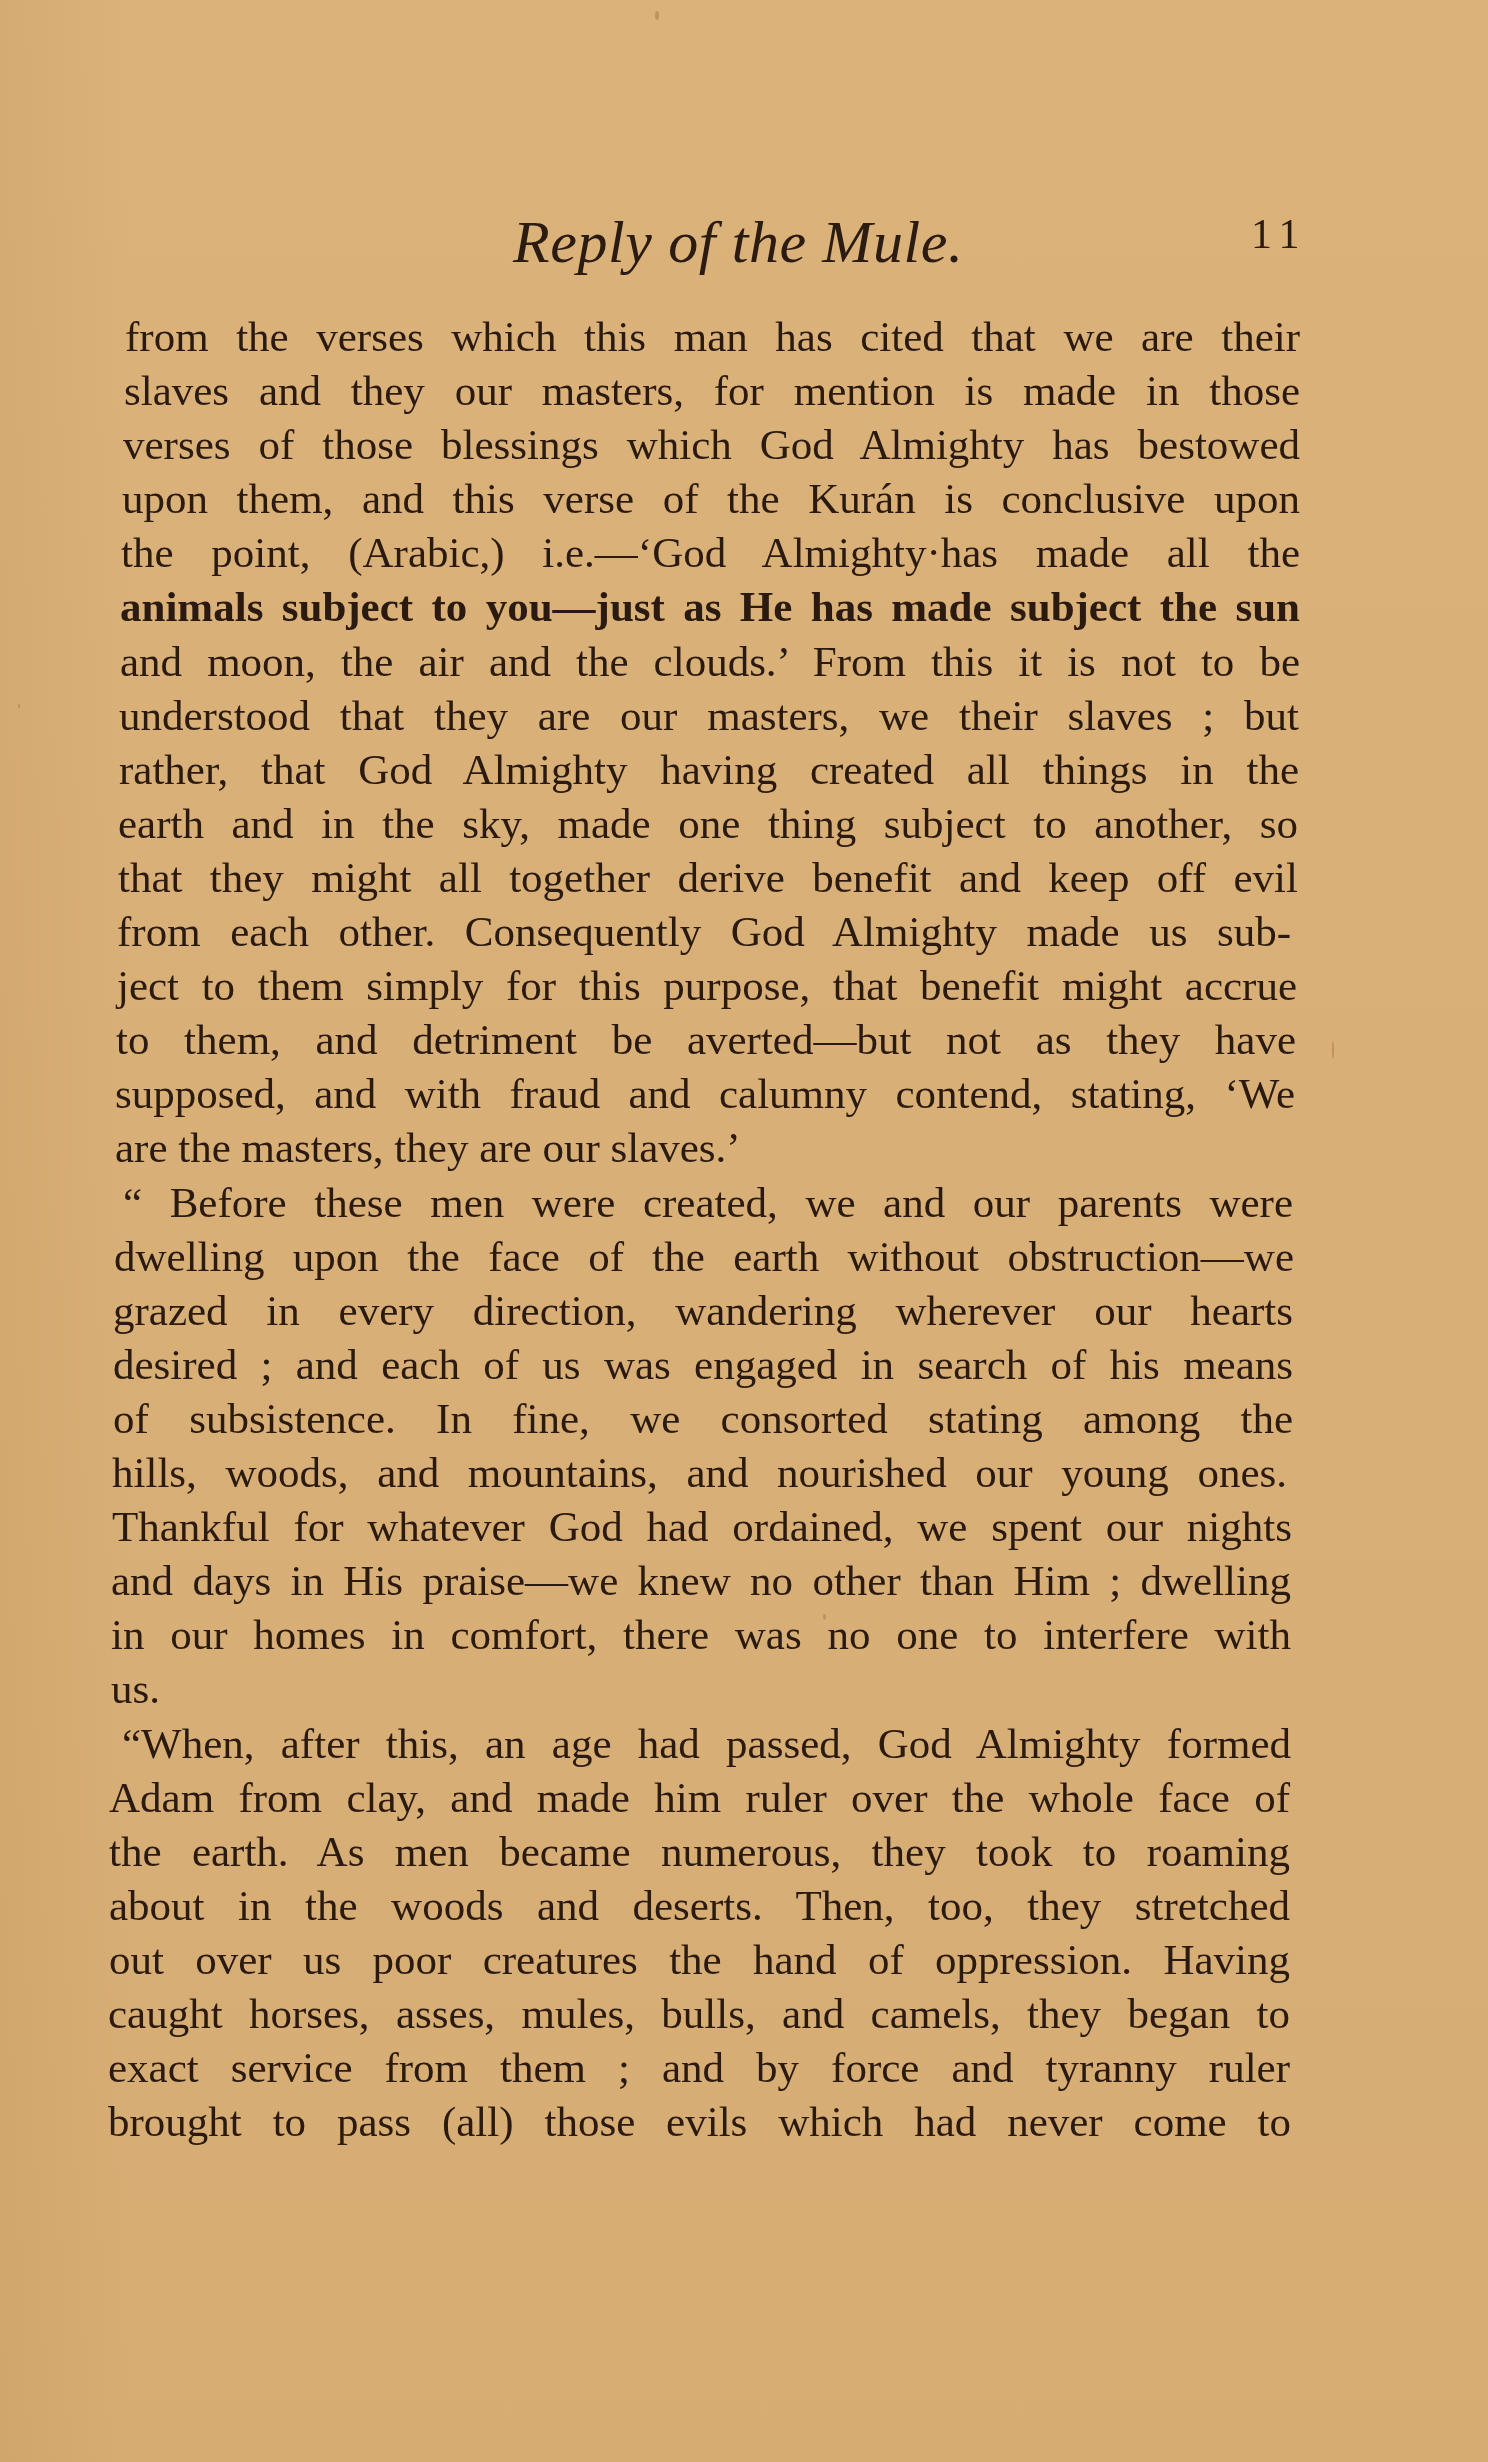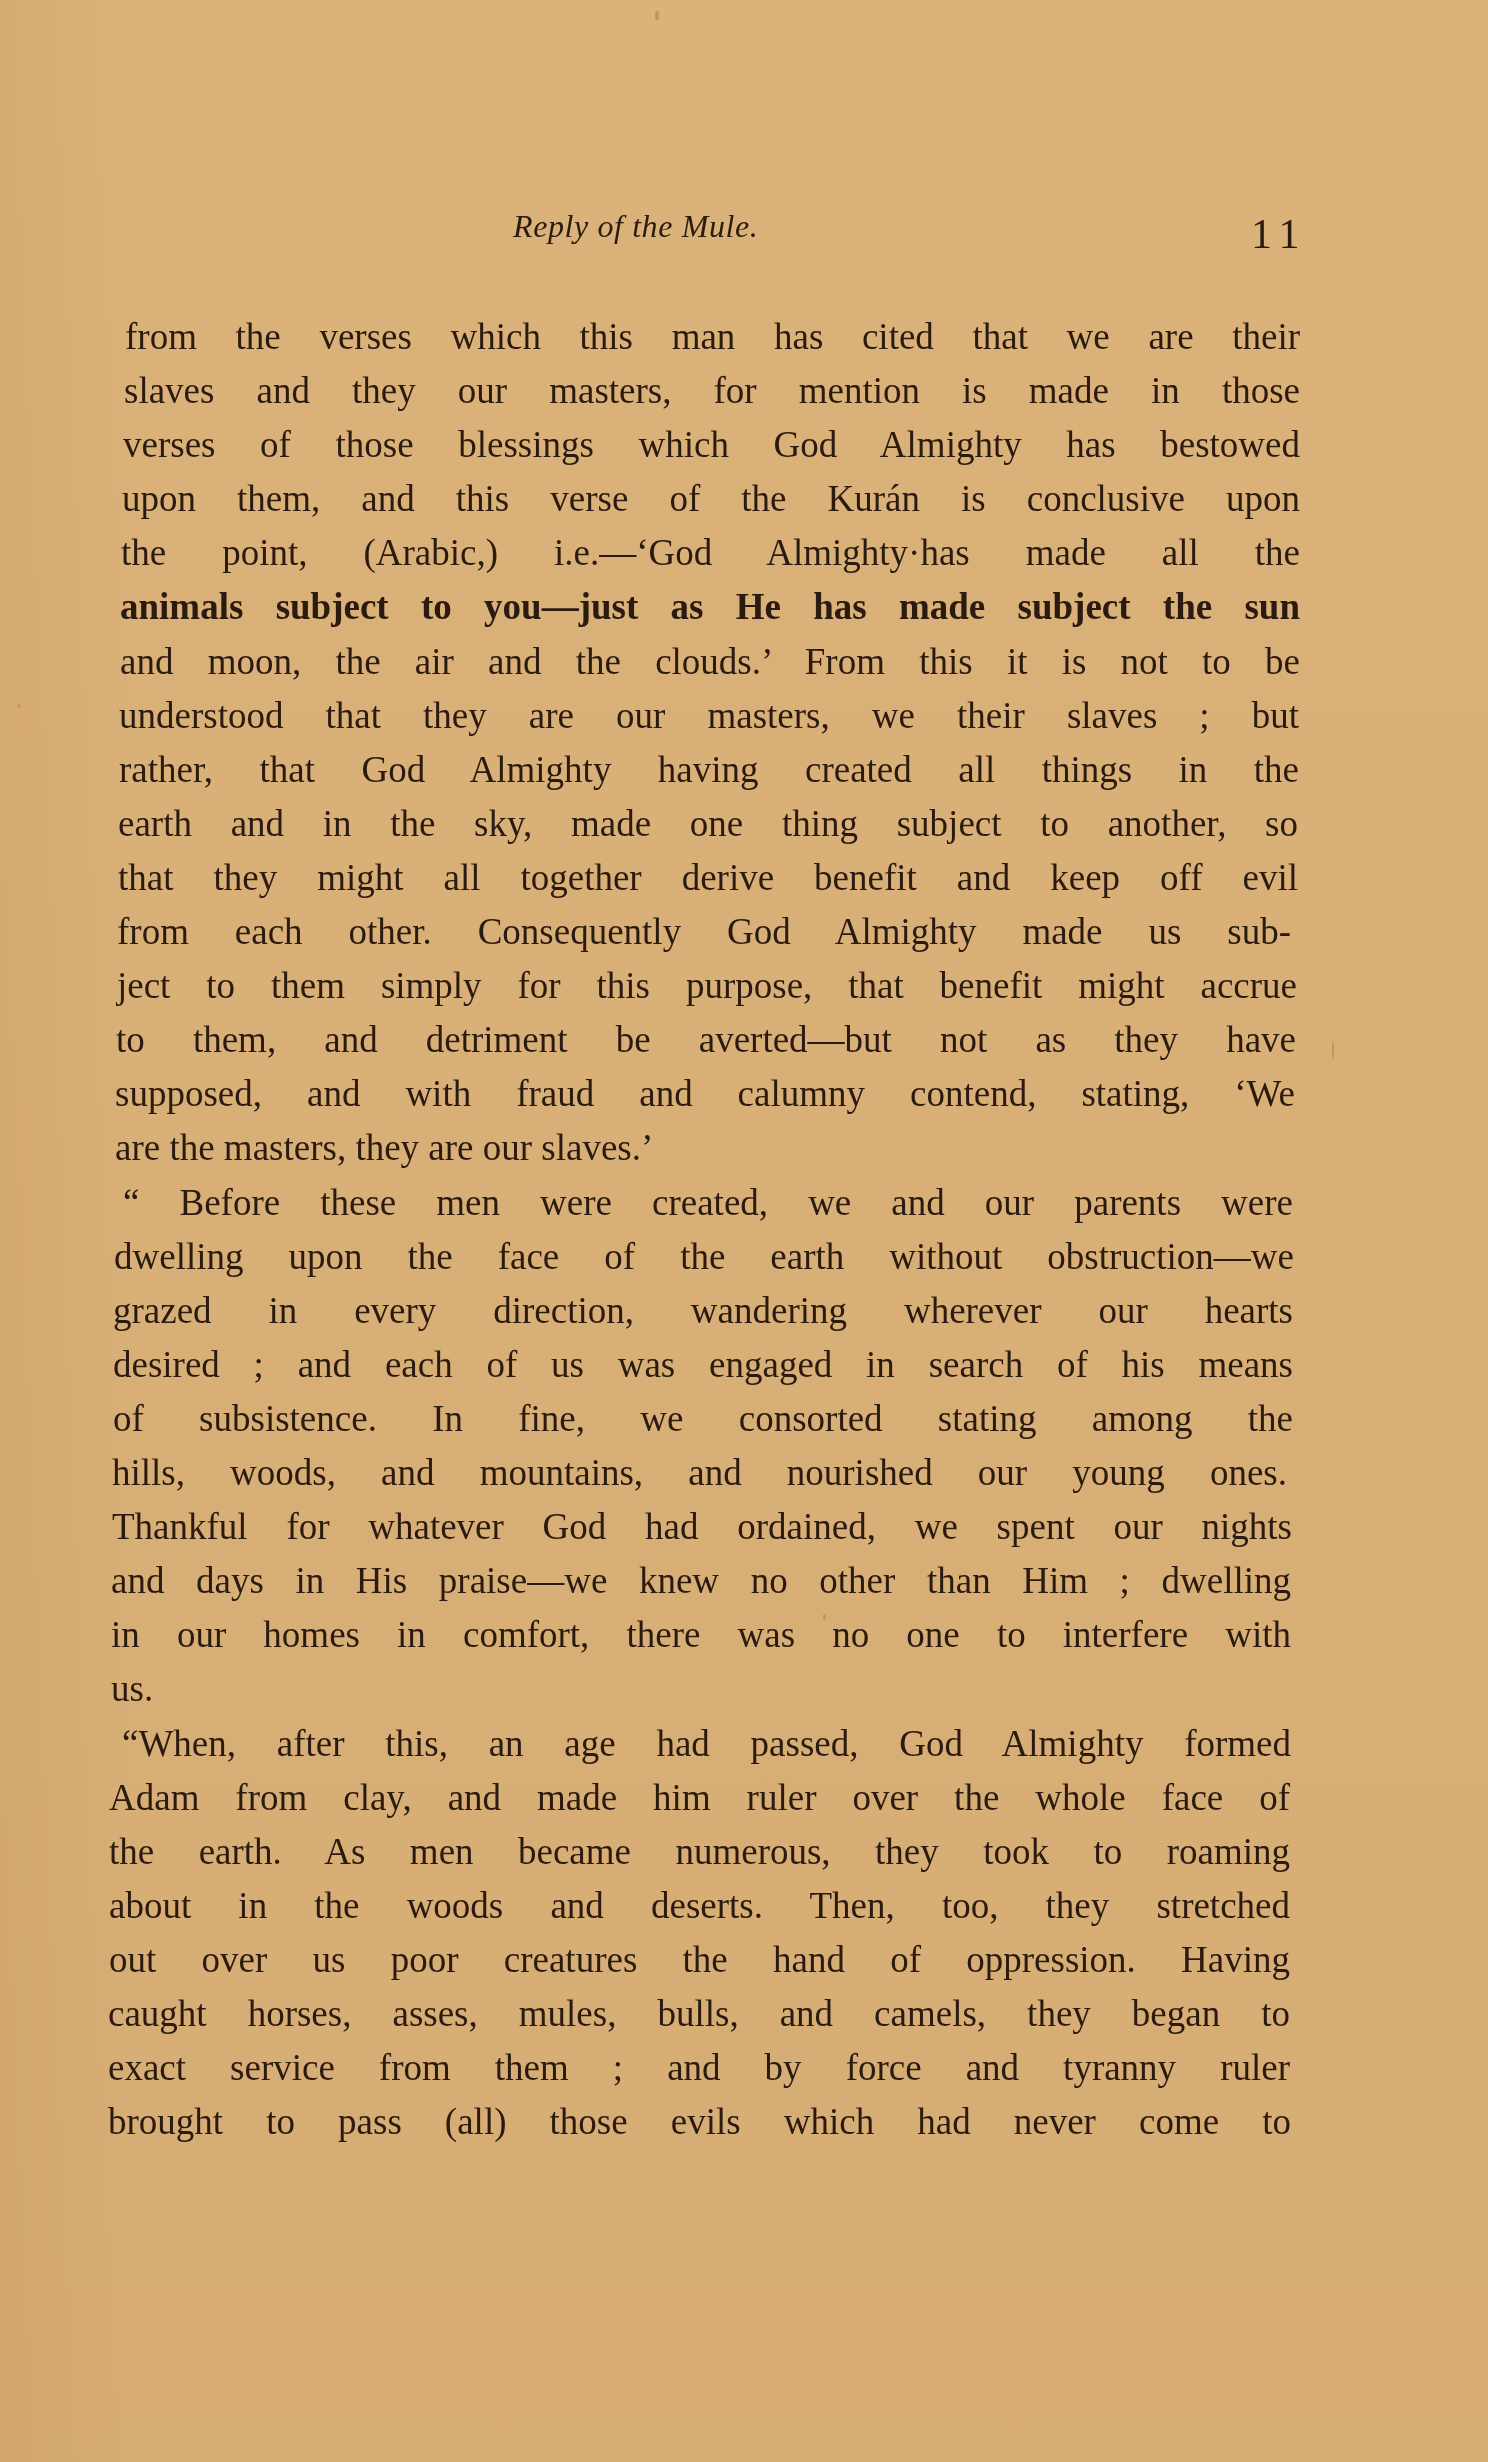--- a/index.html
+++ b/index.html
@@ -30,21 +30,21 @@
       left: 0;
       width: 1488px;
       height: 58px;
     }
     .running-title {
       position: absolute;
       left: 513px;
       top: 0;
       font-family: "Liberation Serif", "DejaVu Serif", serif;
       font-style: italic;
-      font-size: 32px;
+      font-size: 60px;
       color: #2b1b10;
       letter-spacing: 0.6px;
       white-space: nowrap;
     }
     .page-number {
       position: absolute;
       left: 1251px;
       top: 2.3px;
       font-family: "Liberation Serif", "DejaVu Serif", serif;
       font-size: 42px;
@@ -54,21 +54,21 @@
     }
     .text-block {
       position: absolute;
       top: 311px;
       left: 0;
       width: 1488px;
     }
     .line {
       position: absolute;
       font-family: "Liberation Serif", "DejaVu Serif", serif;
-      font-size: 37px;
+      font-size: 43px;
       line-height: 52px;
       color: #2a1a0f;
       white-space: nowrap;
       text-align: justify;
       text-align-last: justify;
       height: 52px;
     }
     .line.last {
       text-align-last: left;
     }

